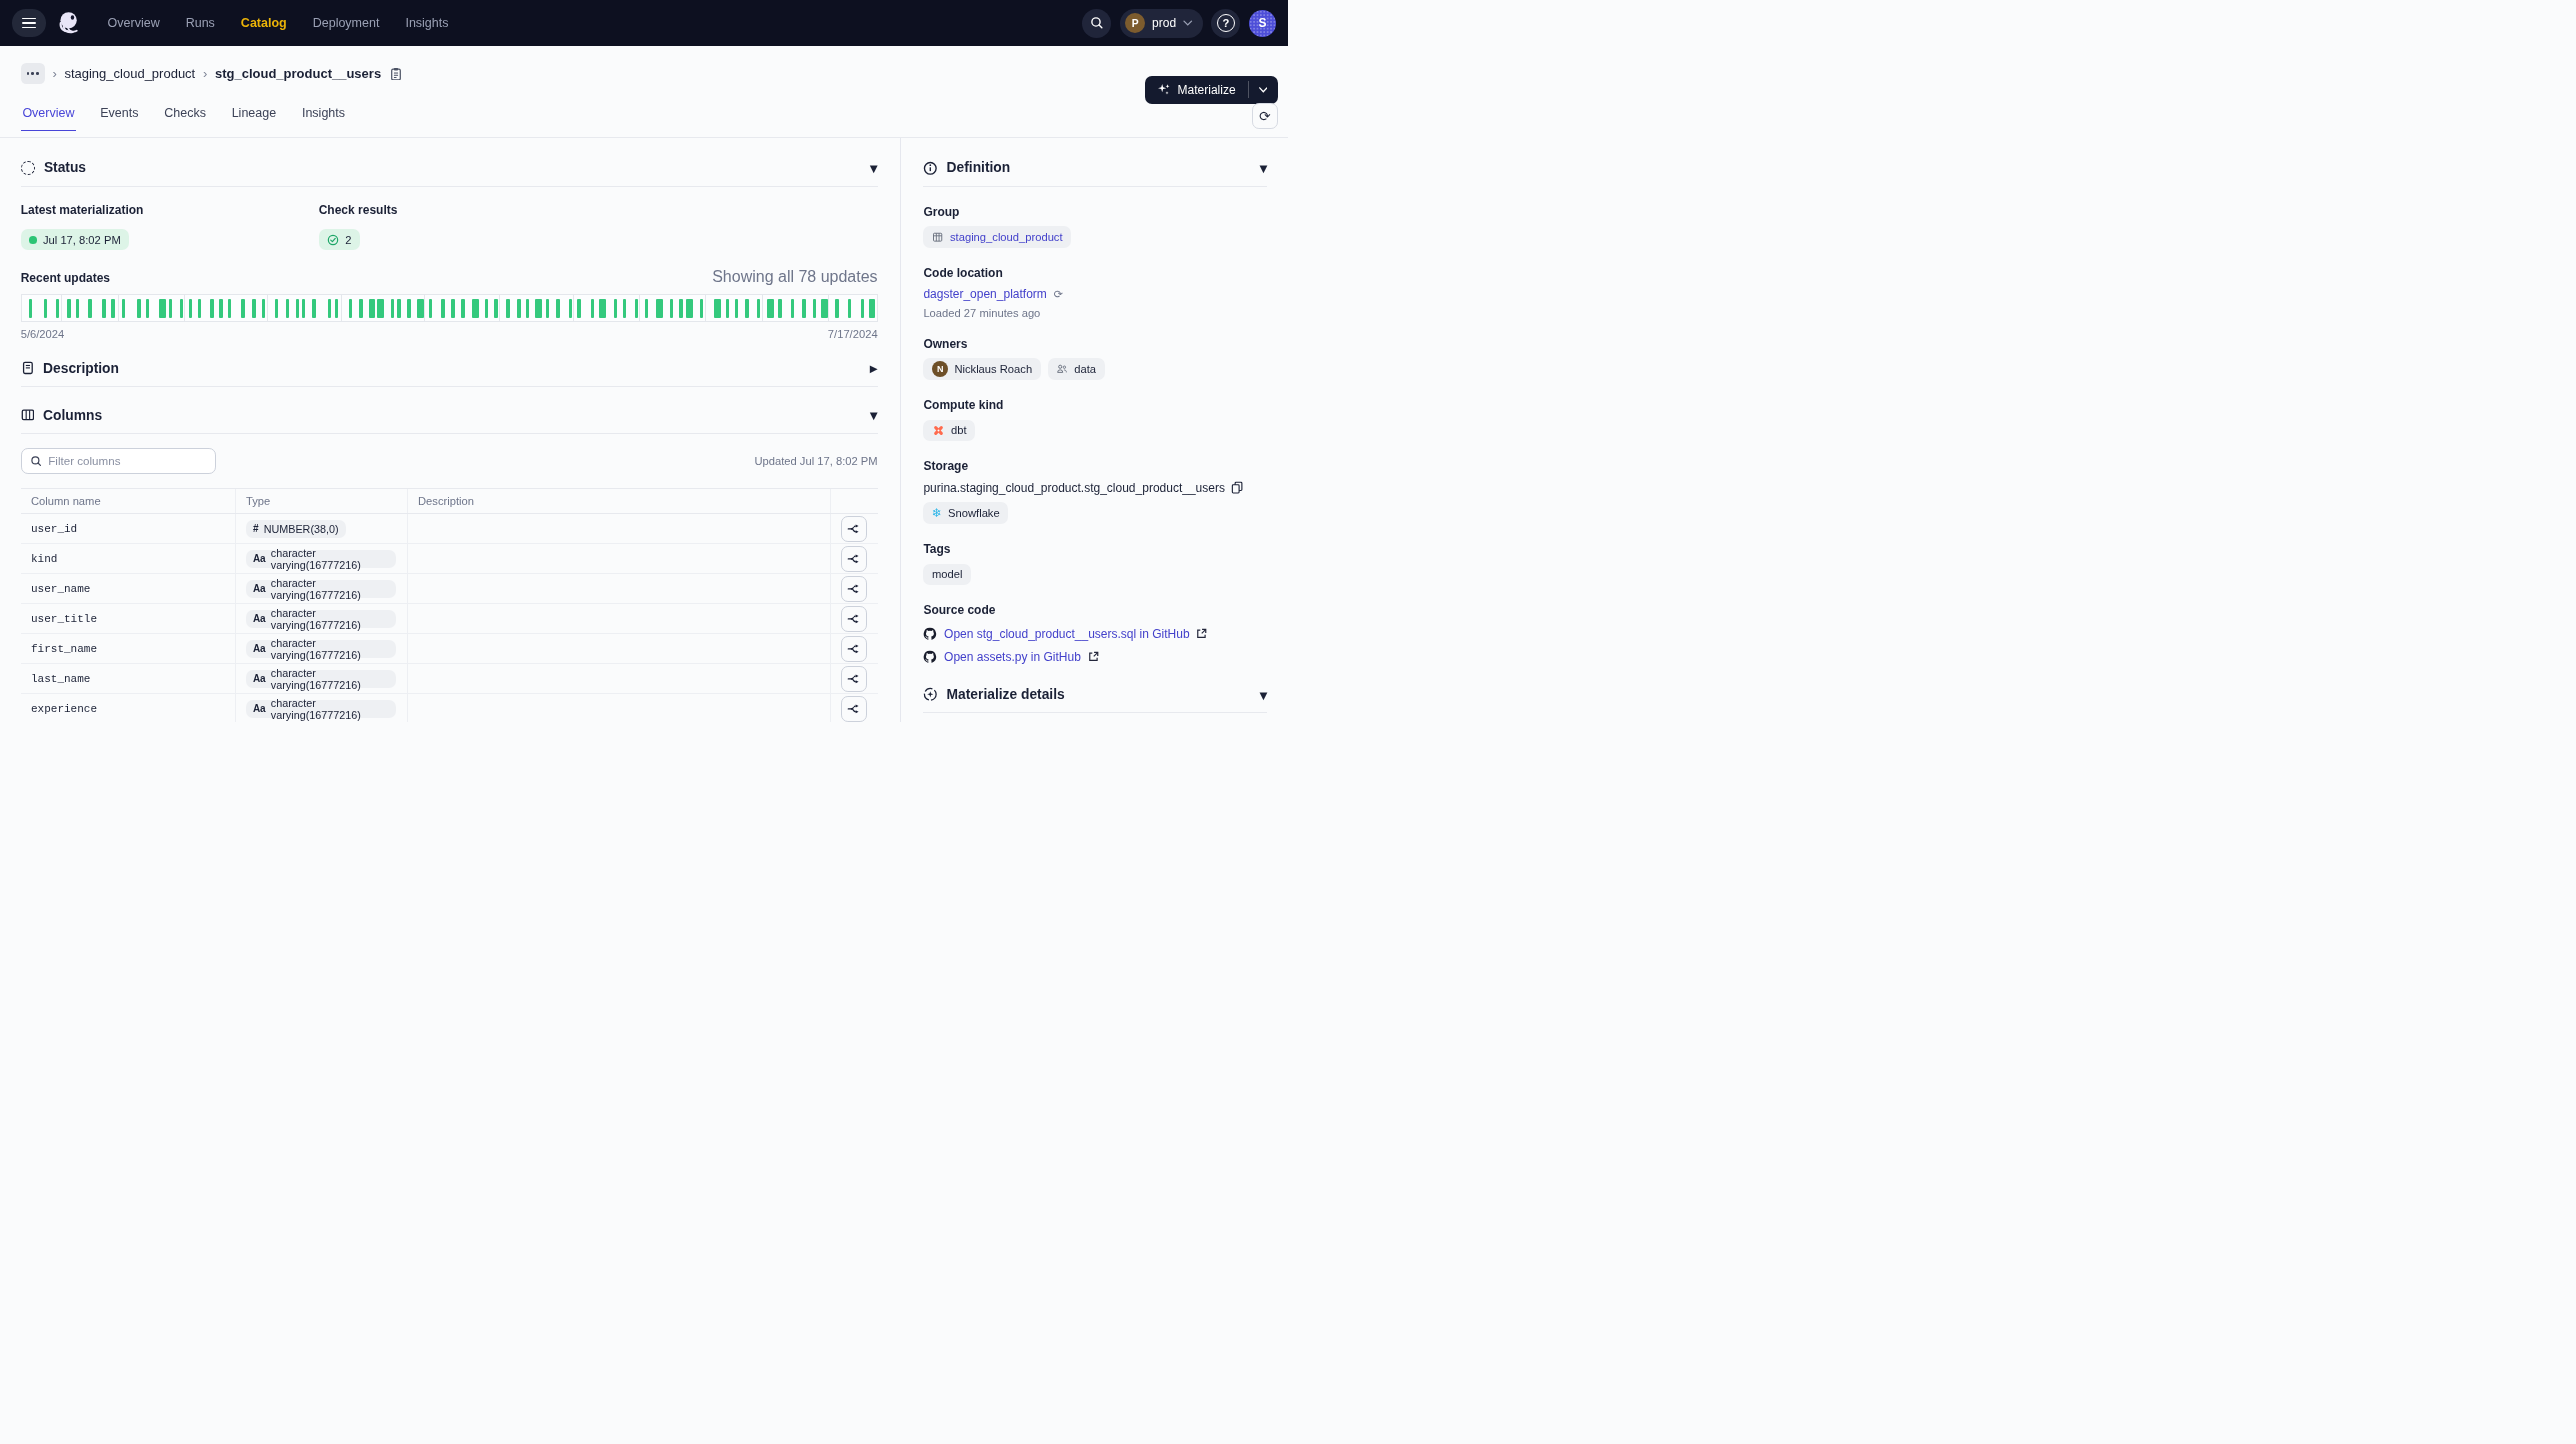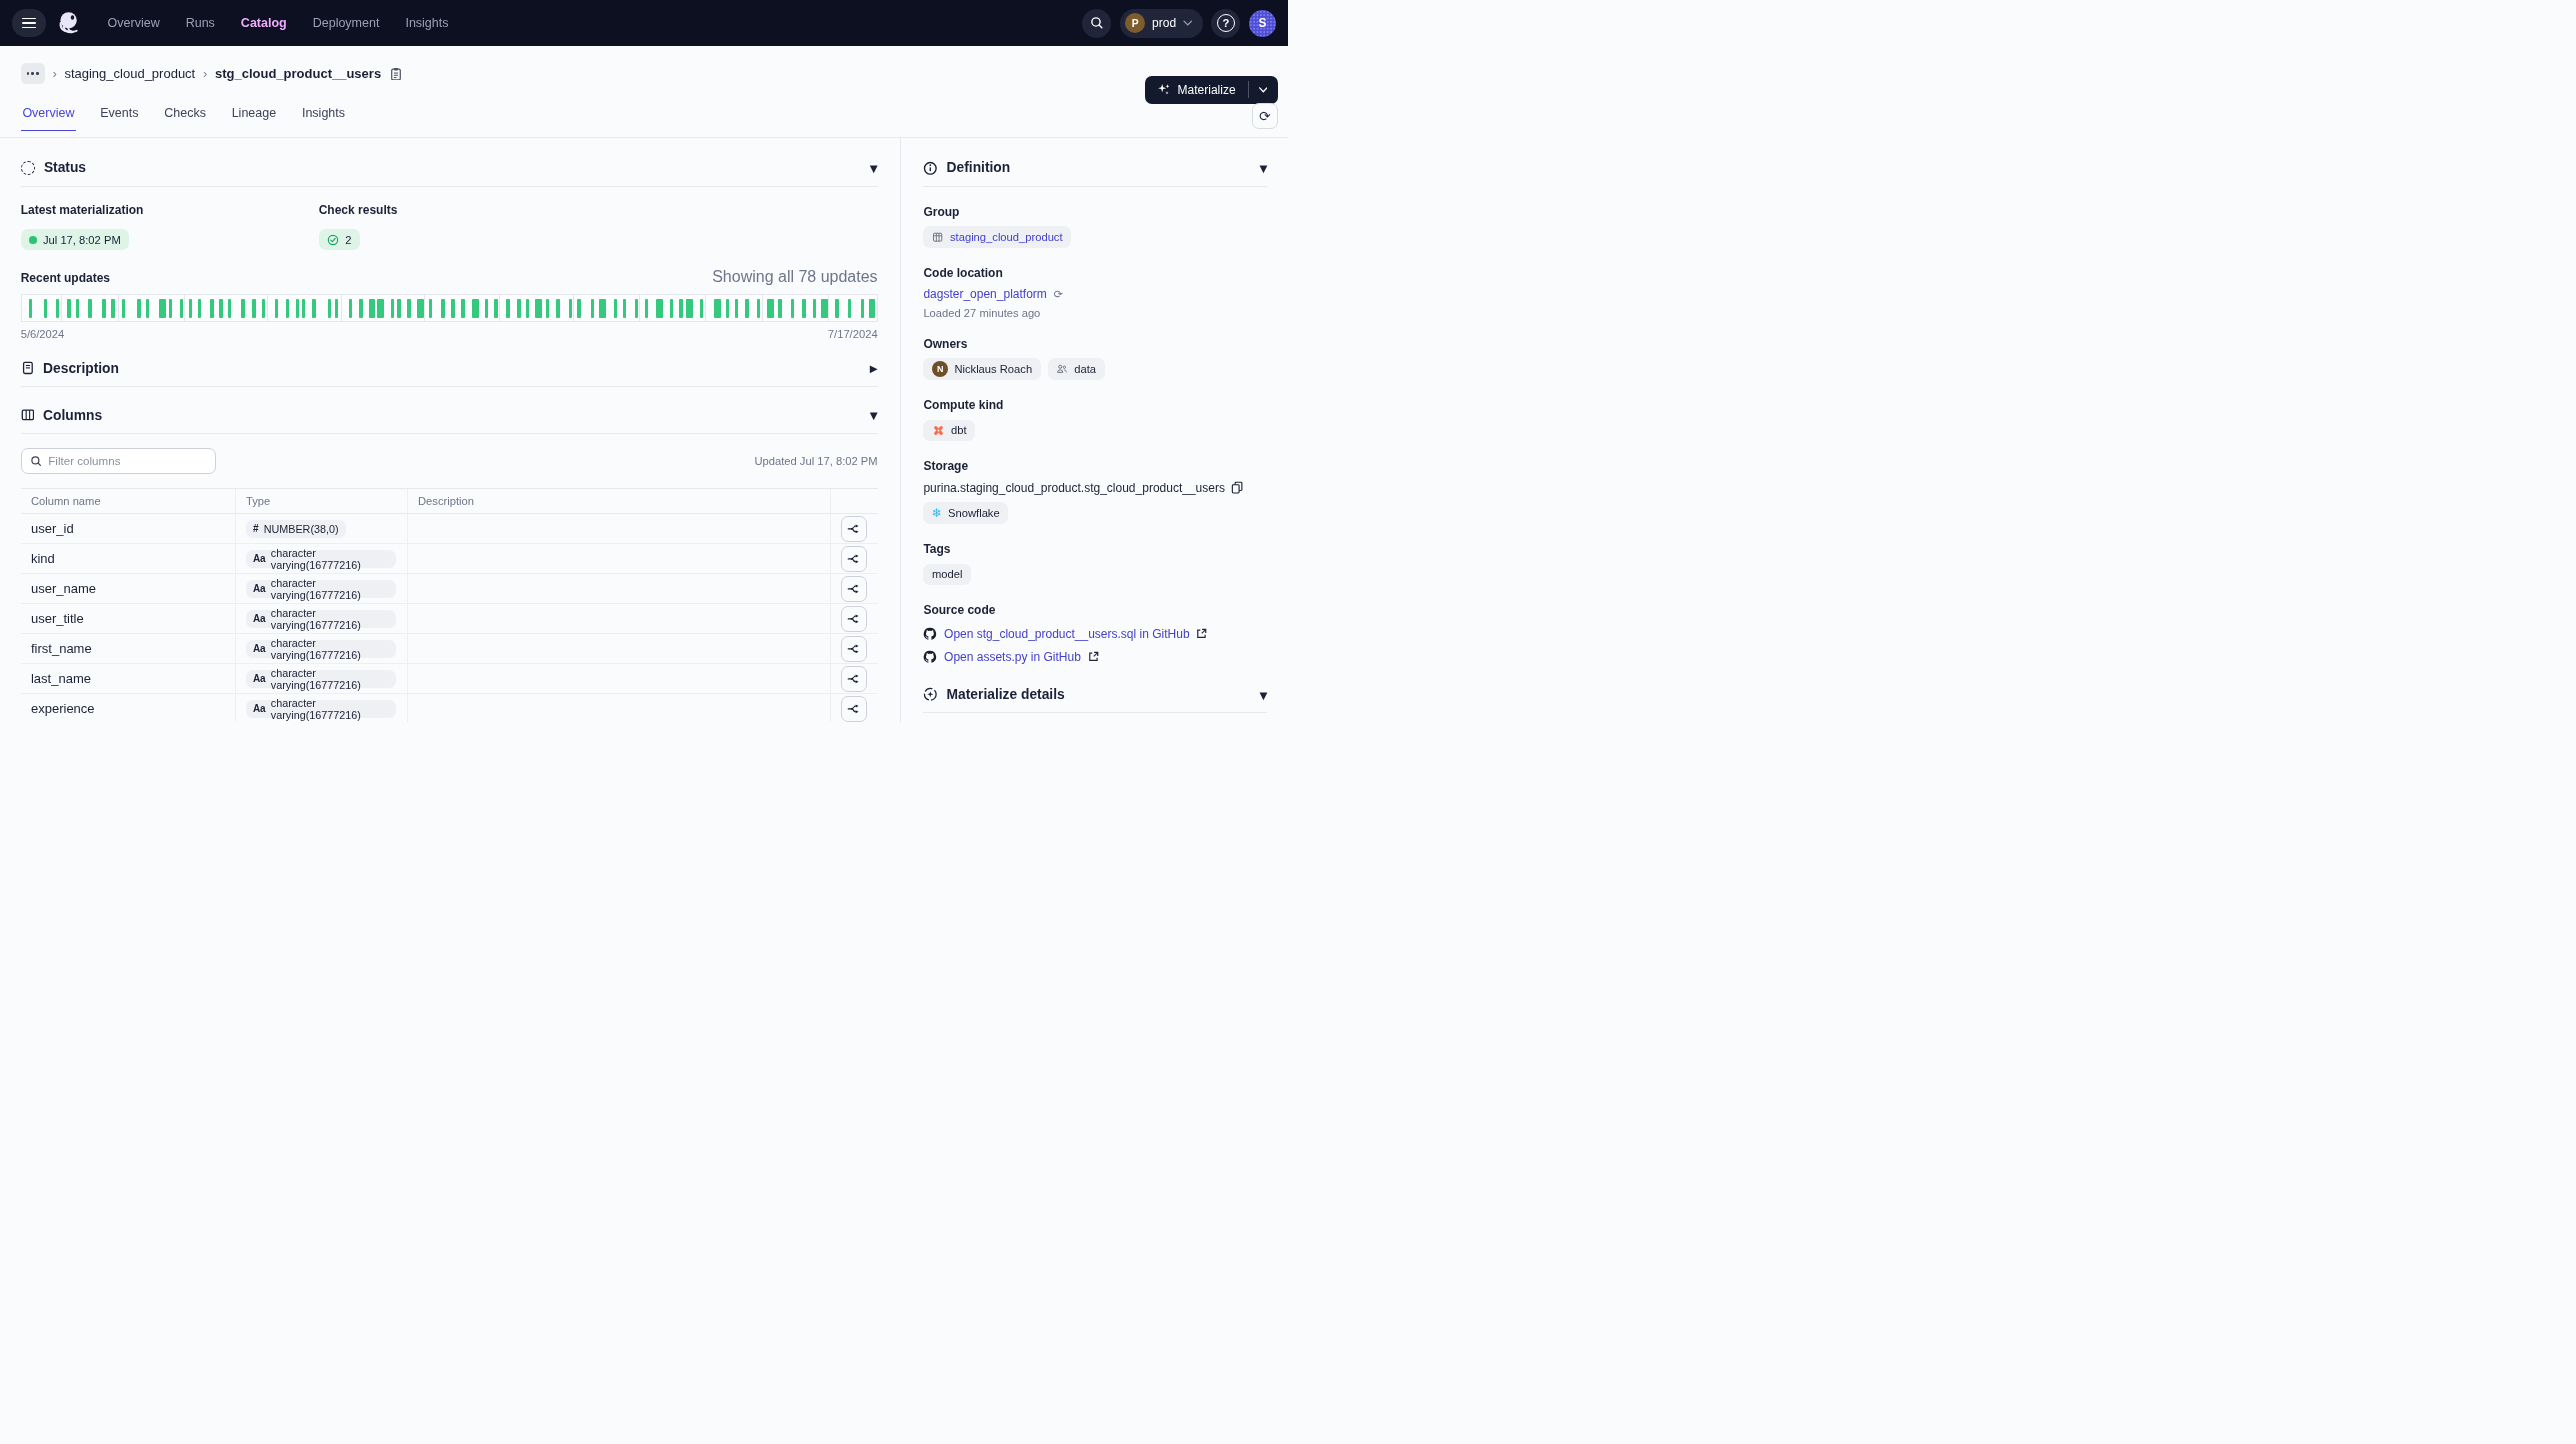--- a/index.html
+++ b/index.html
@@ -16,21 +16,21 @@
     height:46px; background:#0d1020; display:flex; align-items:center;
     padding:0 12px; flex:none;
   }
   .menu-btn { width:34px; height:27.6px; border:none; background:#232839; border-radius:13.8px;
     display:flex; align-items:center; justify-content:center; cursor:pointer; }
   .menu-lines { display:flex; flex-direction:column; gap:2.6px; }
   .menu-lines span { display:block; width:13.8px; height:1.9px; background:#fff; border-radius:1.7px; }
   .logo { width:34px; height:34px; margin-left:6.9px; display:flex; align-items:center; justify-content:center; }
   .topnav nav { display:flex; align-items:center; gap:26px; margin-left:20.7px; }
   .topnav nav a { color:#9aa0b4; text-decoration:none; font-size:12.5px; cursor:pointer; }
-  .topnav nav a.active { color:#f0abfc; font-weight:700; }
+  .topnav nav a.active { color:#eab308; font-weight:700; }
   .nav-right { margin-left:auto; display:flex; align-items:center; gap:8.6px; }
   .nav-circle { width:29px; height:29px; border-radius:50%; border:none; background:#20253a;
     display:flex; align-items:center; justify-content:center; cursor:pointer; }
   .help-ring { width:18px; height:18px; border:1.5px solid #fff; border-radius:50%;
     color:#fff; font-size:11.2px; font-weight:700; display:flex; align-items:center; justify-content:center; }
   .env-pill { height:29px; border:none; background:#20253a; border-radius:14.6px; display:flex;
     align-items:center; gap:6.9px; padding:0 10.3px 0 5.2px; cursor:pointer; color:#fff; font-size:12px; }
   .env-avatar { width:20px; height:20px; border-radius:50%; background:#7d5c2e; color:#fff;
     font-size:10.3px; font-weight:700; display:flex; align-items:center; justify-content:center; }
   .user-avatar { width:27px; height:27px; border-radius:50%; border:none; cursor:pointer;
@@ -107,21 +107,21 @@
 
   .ctable { margin-top:14.6px; border-top:0.9px solid #e7e9ee; }
   .thead, .trow { display:flex; align-items:center; }
   .thead { height:25px; color:#6e758a; font-size:11.2px; border-bottom:0.9px solid #e7e9ee; }
   .trow { height:30px; border-bottom:0.9px solid #edeff3; }
   .td { height:100%; display:flex; align-items:center; padding:0 10.3px; }
   .td.c-name { width:215px; border-right:0.9px solid #edeff3; }
   .td.c-type { width:172px; border-right:0.9px solid #edeff3; }
   .td.c-desc { flex:1; border-right:0.9px solid #edeff3; }
   .td.c-act  { width:47px; justify-content:center; }
-  .mono { font-family:Liberation Sans, sans-serif; font-size:13px; }
+  .mono { font-family:Liberation Mono, monospace; font-size:11px; }
   .type-badge { display:inline-flex; align-items:center; gap:5.2px; background:#eef0f3;
     border-radius:6.9px; height:18px; padding:0 6.9px; font-size:10.8px; color:#1b2136; }
   .ticon { font-size:10px; font-weight:700; }
   .icon-btn { width:26px; height:26px; border:0.9px solid #ccd1db; border-radius:6.9px; background:transparent;
     cursor:pointer; display:flex; align-items:center; justify-content:center; }
 
   
   .side-label { font-weight:700; margin-top:18px; font-size:12px; }
   .side-val { margin-top:7.7px; display:flex; align-items:center; gap:6.9px; flex-wrap:wrap; }
   a.ilink { color:#4341cb; text-decoration:none; cursor:pointer; font-size:12px; }

